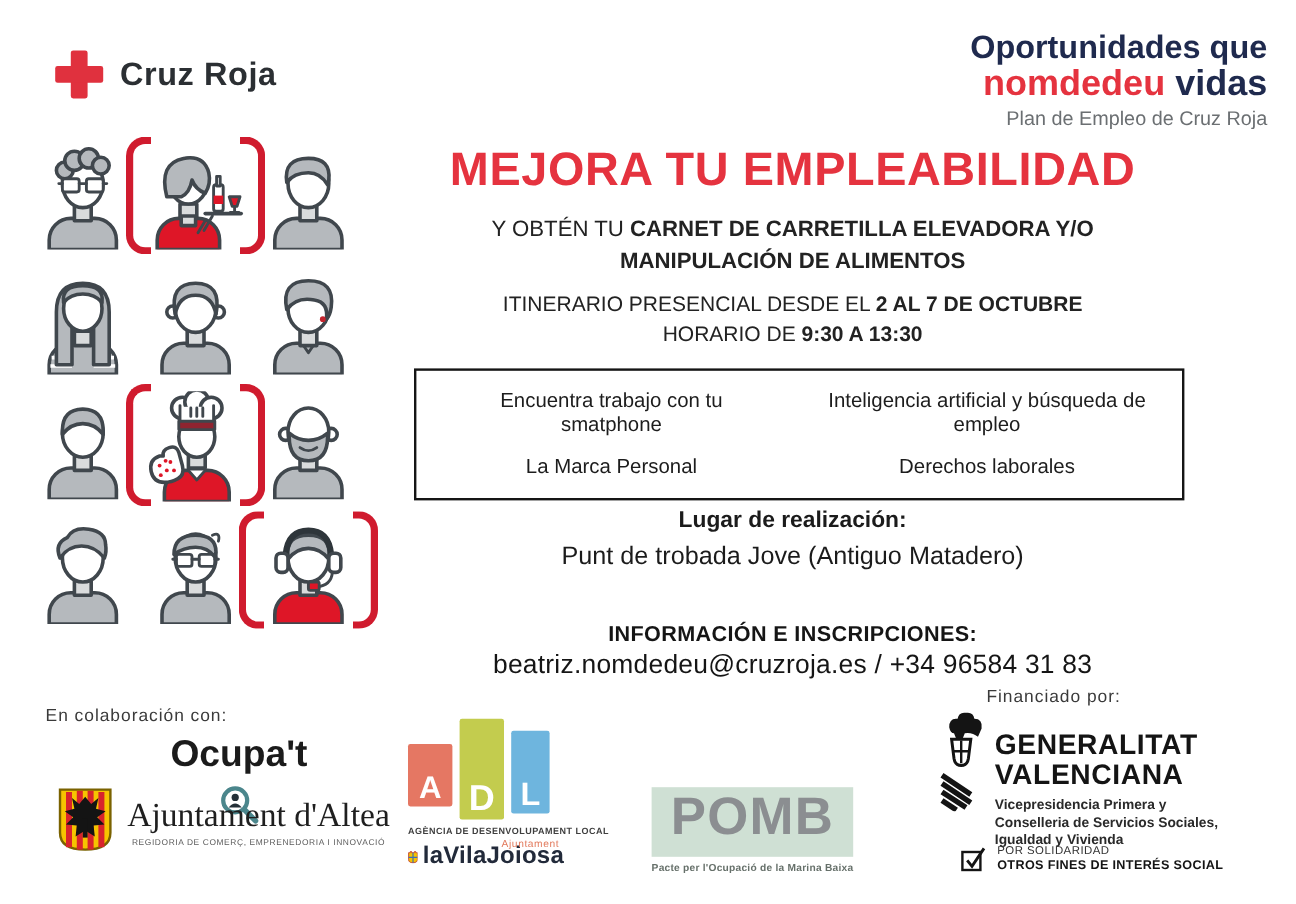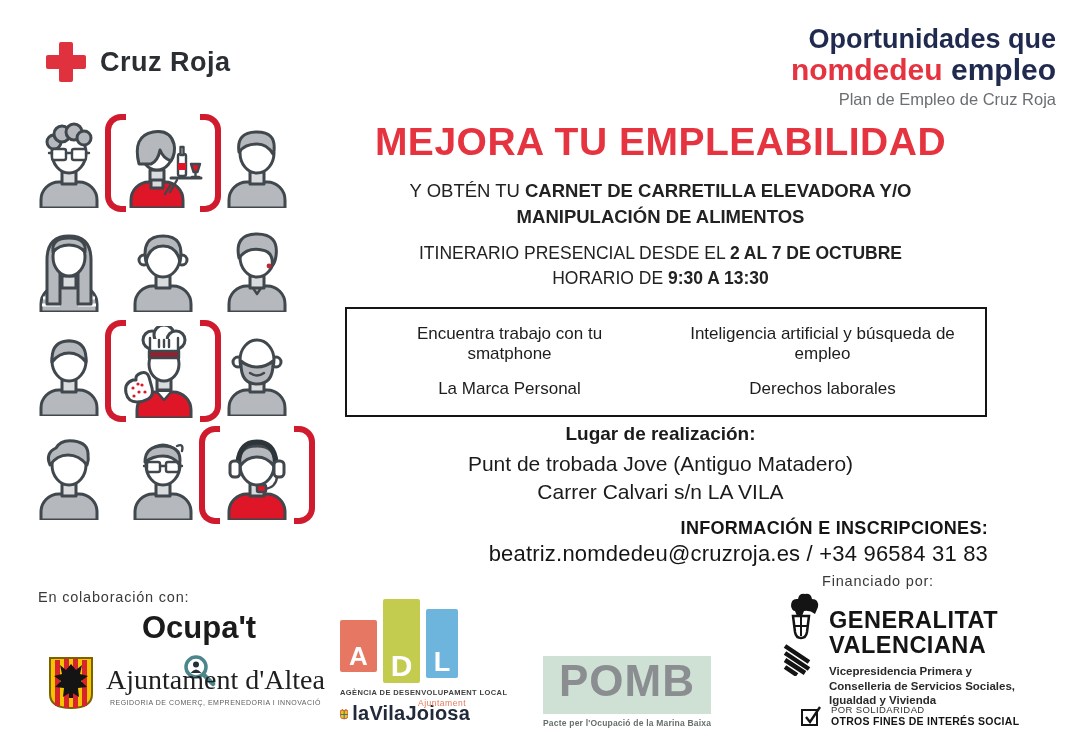--- a/index.html
+++ b/index.html
@@ -39,21 +39,21 @@
   .subtitle b,.caps b{font-weight:800;}
   .caps{top:241px;font-size:17.5px;line-height:25px;color:#222;}
   .box{top:307px;left:345px;width:642px;border:2px solid #151515;box-sizing:border-box;
        padding:15px 6px 16px;display:grid;grid-template-columns:1fr 1fr;row-gap:15px;
        font-size:17px;color:#1d1d1d;}
   .box .cell span{display:inline-block;}
   .box .c0 span{max-width:240px;}
   .box .c1 span{max-width:310px;}
   .lugar{top:420px;font-size:21px;line-height:28px;color:#1b1b1b;}
   .lugar .lt{font-size:19px;font-weight:800;margin-bottom:2px;}
-  .info{top:518px;color:#151515;text-align:right;}
+  .info{top:518px;color:#151515;}
   .info .it{font-size:18px;font-weight:800;letter-spacing:.3px;}
   .info .ic{font-size:22px;margin-top:2px;letter-spacing:.2px;}
   .abs{position:absolute;}
 
   
   .collab{left:38px;top:589px;font-size:14.5px;color:#3a3a3a;letter-spacing:.8px;}
   .ocupat{left:142px;top:610px;display:flex;align-items:center;gap:8px;}
   .ocupat .t{font-size:31px;font-weight:800;color:#1b1b1b;}
   .altea{left:48px;top:658px;display:flex;align-items:flex-start;gap:12px;}
   .altea .name{font-family:"Liberation Serif",serif;font-size:28px;color:#1f1f1f;margin-top:8px;}
@@ -88,21 +88,21 @@
 
 <div class="page">
 
   <div class="cruz-logo">
     <span class="cross"></span>
     <span class="cruz-name">Cruz Roja</span>
   </div>
 
   <div class="tagline">
     <div class="tg1">Oportunidades que</div>
-    <div class="tg2"><span class="red">nomdedeu</span><span> empleo</span></div>
+    <div class="tg2"><span class="red">nomdedeu</span><span> vidas</span></div>
     <div class="tg3">Plan de Empleo de Cruz Roja</div>
   </div>
 
   <div class="avatars">
 
     <svg class="av" width="80" height="88" viewBox="0 0 80 88">
       <path class="o f-g" d="M12 88 v-8 c0-10 8-18 18-18 h20 c10 0 18 8 18 18 v8 z"></path>
       <rect class="o f-lg" x="33" y="52" width="14" height="12"></rect>
       <ellipse class="o f-w" cx="40" cy="33" rx="17" ry="20"></ellipse>
       <circle class="o f-g" cx="25" cy="22" r="7"></circle>
@@ -254,21 +254,20 @@
   <div class="abs box" style="text-align: center; top: 307px; left: 345px;">
     <div class="cell c0"><span>Encuentra trabajo con tu smatphone</span></div>
     <div class="cell c1"><span>Inteligencia artificial y búsqueda de empleo</span></div>
     <div class="cell"><span>La Marca Personal</span></div>
     <div class="cell"><span>Derechos laborales</span></div>
   </div>
 
   <div class="center abs lugar" style="top: 420px;">
     <div class="lt">Lugar de realización:</div>
     <div>Punt de trobada Jove (Antiguo Matadero)</div>
-    <div>Carrer Calvari s/n LA VILA</div>
   </div>
 
   <div class="center abs info" style="top: 518px;">
     <div class="it">INFORMACIÓN E INSCRIPCIONES:</div>
     <div class="ic">beatriz.nomdedeu@cruzroja.es / +34 96584 31 83</div>
   </div>
 
   <div class="abs collab" style="left: 38px; top: 589px;">En colaboración con:</div>
 
   <div class="abs ocupat" style="left: 142px; top: 610px; flex-direction: column;">

